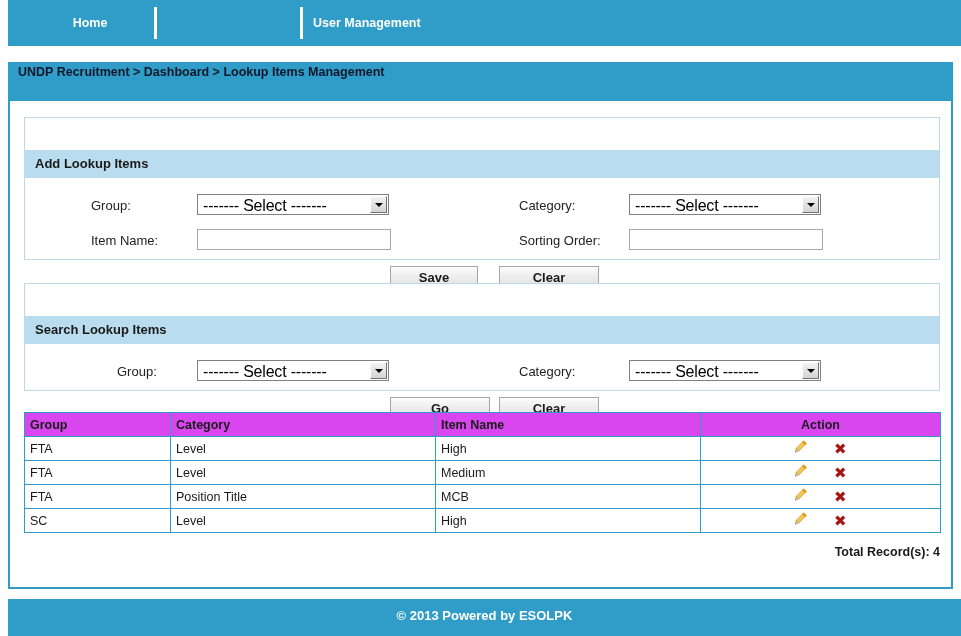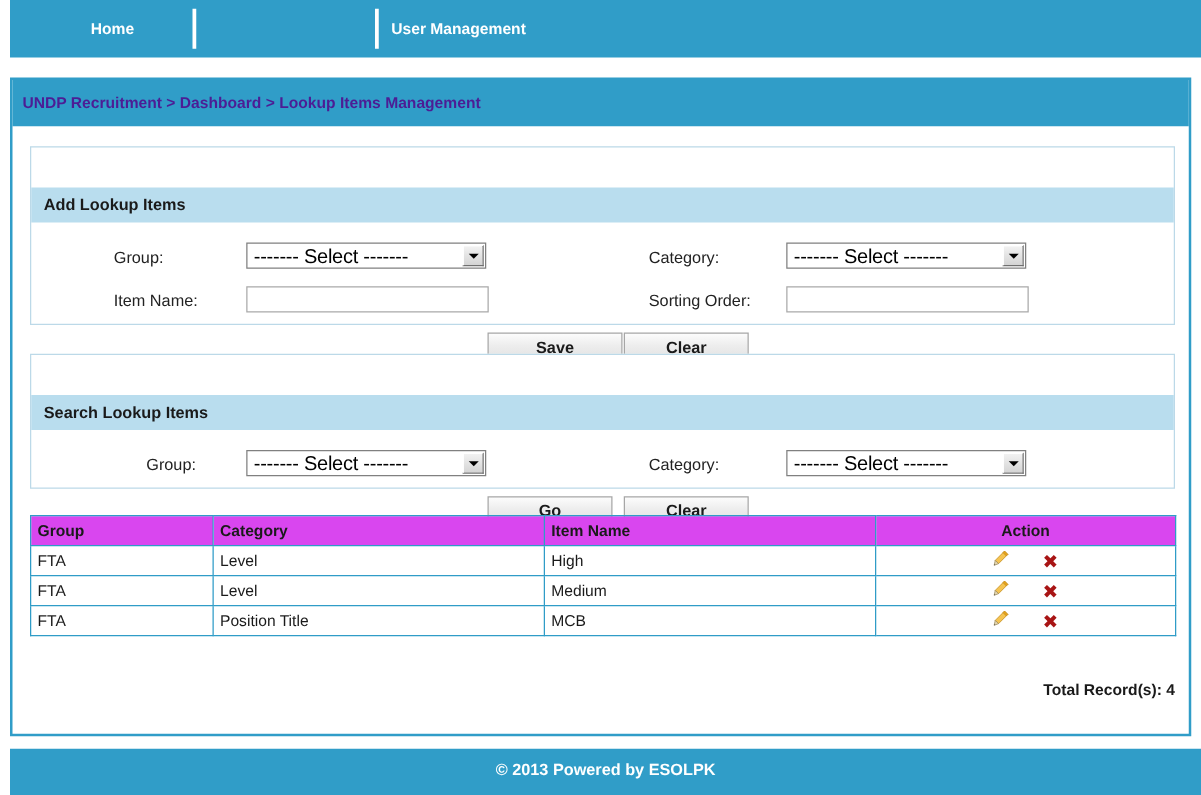--- a/index.html
+++ b/index.html
@@ -61,22 +61,22 @@
     left: 0;
     top: 0;
     width: 941px;
     height: 37px;
     background: #309dc8;
     box-sizing: border-box;
   }
   .breadcrumb-text {
     position: absolute;
     left: 8px;
-    top: 11px;
-    color: #4c1d95;
+    top: 1px;
+    color: #0f172a;
     font-weight: bold;
     font-size: 12.5px;
     white-space: nowrap;
   }
 
   
   .panel {
     position: absolute;
     border: 1px solid #bcd9e8;
     background: #ffffff;
@@ -288,21 +288,21 @@
           <span class="sel-arrow"></span>
         </span>
       </div>
 
       <div class="field-label" style="left:66px;top:55px;">Item Name:</div>
       <input class="txt" style="left: 172px; top: 51px; width: 194px;" type="text" placeholder="">
 
       <div class="field-label" style="left:494px;top:55px;">Sorting Order:</div>
       <input class="txt" style="left: 604px; top: 51px; width: 194px;" type="text" placeholder="">
 
-      <button class="btn" style="left:365px;top:88px;width:108px;">Save</button>
+      <button class="btn" style="left:365px;top:88px;width:88px;">Save</button>
       <button class="btn" style="left:474px;top:88px;width:100px;">Clear</button>
     </div>
   </div>
 
   <div class="panel" style="left:14px;top:219px;width:916px;height:108px;">
     <div class="panel-header">
       <div class="panel-header-title">Search Lookup Items</div>
     </div>
     <div class="panel-body" style="height:78px;">
 
@@ -384,20 +384,36 @@
             <svg width="14" height="14" viewBox="0 0 16 16">
               <polygon points="11,1 14,4 5.5,12.5 2.5,9.5" fill="#f5c451" stroke="#c9952a" stroke-width="0.8"></polygon>
               <polygon points="11,1 14,4 12.6,5.4 9.6,2.4" fill="#e8a317" stroke="#c9952a" stroke-width="0.8"></polygon>
               <polygon points="2.5,9.5 5.5,12.5 1.5,14" fill="#e8d9b0" stroke="#9a8a62" stroke-width="0.7"></polygon>
               <polygon points="1.5,14 2.6,13.6 1.9,12.9" fill="#3b3b3b"></polygon>
             </svg>
           </span>
           <span class="icon-delete">✖</span>
         </td>
       </tr>
+      <tr>
+        <td>SC</td>
+        <td>Level</td>
+        <td>High</td>
+        <td class="action-cell">
+          <span class="icon-edit">
+            <svg width="14" height="14" viewBox="0 0 16 16">
+              <polygon points="11,1 14,4 5.5,12.5 2.5,9.5" fill="#f5c451" stroke="#c9952a" stroke-width="0.8"></polygon>
+              <polygon points="11,1 14,4 12.6,5.4 9.6,2.4" fill="#e8a317" stroke="#c9952a" stroke-width="0.8"></polygon>
+              <polygon points="2.5,9.5 5.5,12.5 1.5,14" fill="#e8d9b0" stroke="#9a8a62" stroke-width="0.7"></polygon>
+              <polygon points="1.5,14 2.6,13.6 1.9,12.9" fill="#3b3b3b"></polygon>
+            </svg>
+          </span>
+          <span class="icon-delete">✖</span>
+        </td>
+      </tr>
     </tbody>
   </table>
 
   <div class="total-records" style="left:500px;top:481px;width:430px;">Total Record(s): 4</div>
 </div>
 
 <div class="footer">
   <div class="footer-text">© 2013 Powered by ESOLPK</div>
 </div>
 

